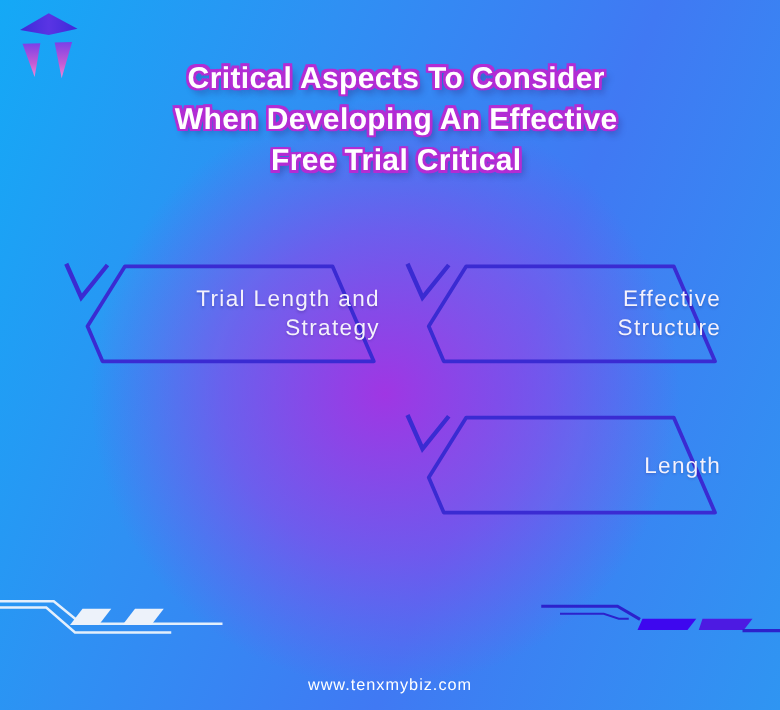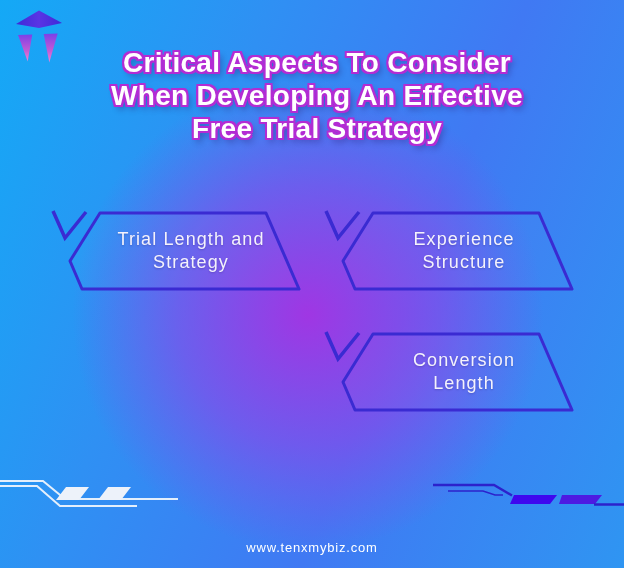--- a/index.html
+++ b/index.html
@@ -14,38 +14,38 @@
         rgba(152,60,232,0.55) 42%,
         rgba(120,80,238,0) 76%),
       linear-gradient(112deg, #14a9f6 0%, #2f90f3 32%, #4079f3 62%, #2f95f2 100%);
   }
   
   .logo{position:absolute;left:7px;top:4px;width:58px;height:62px;}
   
   .title{
     position:absolute;left:95px;top:46px;width:444px;
     text-align:center;color:#ffffff;
-    font-size:28px;line-height:33px;font-weight:bold;
+    font-size:24px;line-height:33px;font-weight:bold;
     letter-spacing:0.3px;
     text-shadow:
       -2px -2px 0 #b32cd4, 2px -2px 0 #b32cd4,
       -2px  2px 0 #b32cd4, 2px  2px 0 #b32cd4,
       -2px  0   0 #b32cd4, 2px  0   0 #b32cd4,
        0   -2px 0 #b32cd4, 0    2px 0 #b32cd4,
        3px  4px 6px rgba(40,10,90,0.45);
   }
   .title span{display:block;}
   
   .card{position:absolute;width:258px;height:92px;}
   .card-svg{position:absolute;left:0;top:0;width:258px;height:92px;}
   .chev{fill:none;stroke:#3a2bd2;stroke-width:3.5;}
   .shape{fill:rgba(255,255,255,0.02);stroke:#3a2bd2;stroke-width:3;stroke-linejoin:round;}
   .card-label{
     position:absolute;left:30px;right:2px;top:10px;bottom:6px;
-    display:flex;flex-direction:column;align-items:center;justify-content:center;
+    display:flex;flex-direction:column;align-items:flex-end;justify-content:center;
     color:#f4f2fc;font-size:18px;line-height:23px;font-weight:500;
     letter-spacing:1.1px;text-align:center;
     text-shadow:0 1px 2px rgba(30,20,90,0.25);
   }
   
   .deco-left{position:absolute;left:0;top:470px;width:200px;height:50px;}
   .deco-right{position:absolute;left:424px;top:470px;width:200px;height:50px;}
   .dl-line{fill:none;stroke:#e3effc;stroke-width:2;}
   .dl-fill{fill:#edf2fa;}
   .dr-line{fill:none;stroke:#2c22cc;stroke-width:2.5;}
@@ -78,53 +78,52 @@
       </linearGradient>
     </defs>
     <polygon points="32,6.5 55,19 32,24 9,20" fill="url(#lgDart)"></polygon>
     <polygon points="11,31 25.3,30.5 20.7,57.5" fill="url(#lgBlade)"></polygon>
     <polygon points="36.7,30 50.7,29.5 42.3,58.5" fill="url(#lgBlade)"></polygon>
   </svg>
 
   <div class="title">
     <span>Critical Aspects To Consider</span>
     <span>When Developing An Effective</span>
-    <span>Free Trial Strategy</span>
+    <span>Free Trial Critical</span>
   </div>
 
   <div class="card" style="left:48px;top:203px;">
     <svg class="card-svg" viewBox="0 0 258 92" aria-hidden="true">
       <polyline class="chev" points="5,8 17,35 38,9"></polyline>
       <polygon class="shape" points="52,10 218,10 251,86 34,86 22,58"></polygon>
     </svg>
     <div class="card-label">
       <span>Trial Length and</span>
       <span>Strategy</span>
     </div>
   </div>
 
   <div class="card" style="left:321px;top:203px;">
     <svg class="card-svg" viewBox="0 0 258 92" aria-hidden="true">
       <polyline class="chev" points="5,8 17,35 38,9"></polyline>
       <polygon class="shape" points="52,10 218,10 251,86 34,86 22,58"></polygon>
     </svg>
     <div class="card-label">
-      <span>Experience</span>
+      <span>Effective</span>
       <span>Structure</span>
     </div>
   </div>
 
 
   <div class="card" style="left:321px;top:324px;">
     <svg class="card-svg" viewBox="0 0 258 92" aria-hidden="true">
       <polyline class="chev" points="5,8 17,35 38,9"></polyline>
       <polygon class="shape" points="52,10 218,10 251,86 34,86 22,58"></polygon>
     </svg>
     <div class="card-label">
-      <span>Conversion</span>
       <span>Length</span>
     </div>
   </div>
 
   <svg class="deco-left" viewBox="0 0 200 50" aria-hidden="true">
     <polyline class="dl-line" points="0,11 43,11 65,29 178,29"></polyline>
     <polyline class="dl-line" points="0,16 37,16 60,36 137,36"></polyline>
     <polygon class="dl-fill" points="66,17 89,17 79,30 56,30"></polygon>
     <polygon class="dl-fill" points="108,17 131,17 121,30 98,30"></polygon>
   </svg>

